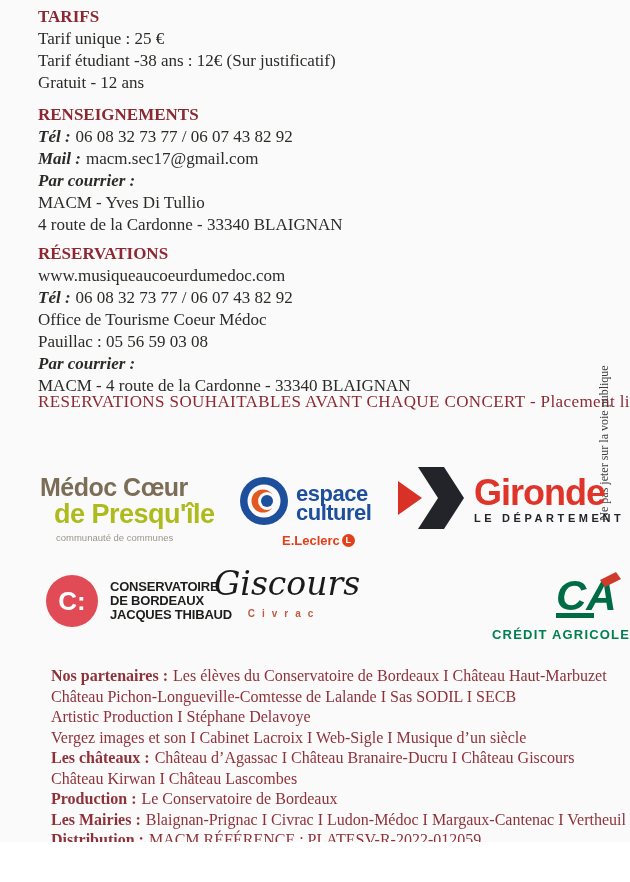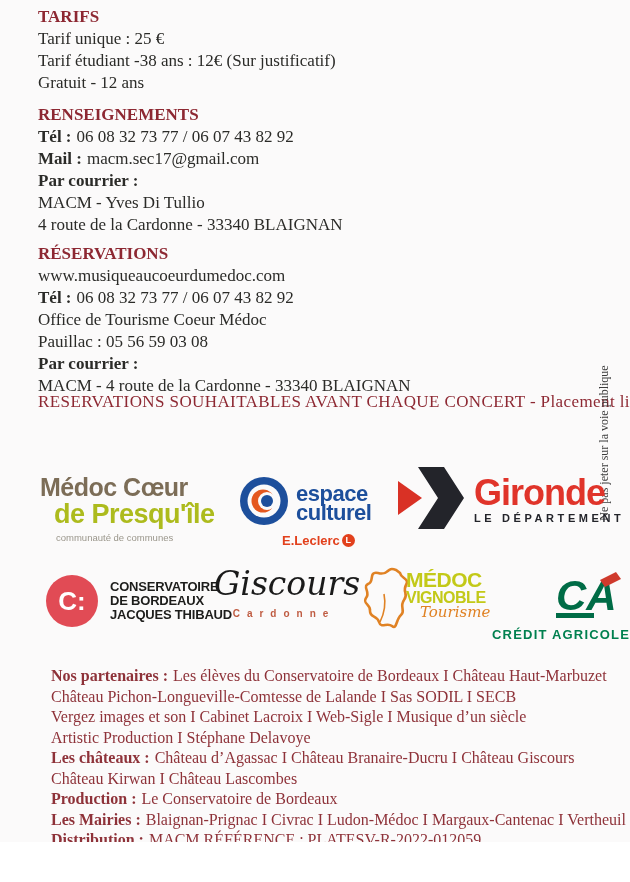--- a/index.html
+++ b/index.html
@@ -12,21 +12,21 @@
     overflow:hidden;
   }
   .block{position:absolute;left:38px;}
   .block h3{
     margin:0;
     font-size:17px;line-height:22px;
     font-weight:bold;
     color:#8d2832;
   }
   .block p{margin:0;font-size:17px;line-height:22px;white-space:nowrap;}
-  .block p b{margin-right:5px;}
+  .block p b{margin-right:5px;font-style:italic;}
   .block p b:empty{margin-right:0;}
 
   .notice{
     position:absolute;left:38px;top:392px;
     font-size:17px;letter-spacing:.4px;
     color:#8d2832;white-space:nowrap;
   }
 
   .side-note{
     position:absolute;left:604px;top:443px;
@@ -164,53 +164,40 @@
     <div class="cons-circle">C:</div>
     <div class="cons-text">
       <div>CONSERVATOIRE</div>
       <div>DE BORDEAUX</div>
       <div>JACQUES THIBAUD</div>
     </div>
   </div>
 
   <div class="logo logo-gis">
     <div class="gis-name">Giscours</div>
-    <div class="gis-sub">Cardonne</div>
-  </div>
-
-  <div class="logo logo-mv">
-    <span>
-      <svg width="52" height="76" viewBox="0 0 52 76">
-        <path d="M34 6 C24 2 28 12 16 9 C6 7 13 18 6 20 C0 23 9 28 4 34 C0 40 9 40 8 47 C8 54 15 51 17 58 C19 65 25 58 30 62 C35 66 34 55 39 51 C44 47 37 43 42 36 C47 30 40 28 44 21 C48 14 39 15 38 9 Z" fill="none" stroke="#e08224" stroke-width="2.6"></path>
-        <path d="M22 30 C24 40 22 50 18 58" fill="none" stroke="#e08224" stroke-width="1.6"></path>
-      </svg>
-    </span>
-    <div class="mv-text">
-      <div class="mv-l1">MÉDOC</div>
-      <div class="mv-l2">VIGNOBLE</div>
-      <div class="mv-l3">Tourisme</div>
-    </div>
-  </div>
+    <div class="gis-sub">Civrac</div>
+  </div>
+
 
   <div class="logo logo-ca">
     <span>
       <svg width="72" height="48" viewBox="0 0 72 48">
         <text x="6" y="38" font-family="Liberation Sans, sans-serif" font-size="42" font-weight="bold" font-style="italic" fill="#006c46">CA</text>
         <polygon points="50,8 66,0 71,7 55,15" fill="#cf3a2c"></polygon>
         <rect x="6" y="41" width="38" height="5" fill="#006c46"></rect>
       </svg>
     </span>
     <div class="ca-name">CRÉDIT AGRICOLE</div>
   </div>
 
   <div class="partners">
     <p><b>Nos partenaires :</b><span>Les élèves du Conservatoire de Bordeaux I Château Haut-Marbuzet</span></p>
     <p><b></b><span>Château Pichon-Longueville-Comtesse de Lalande I Sas SODIL I SECB</span></p>
+    <p><b></b><span>Artistic Production I Stéphane Delavoye</span></p>
     <p><b></b><span>Vergez images et son I Cabinet Lacroix I Web-Sigle I Musique d’un siècle</span></p>
-    <p><b></b><span>Artistic Production I Stéphane Delavoye</span></p>
     <p><b>Les châteaux :</b><span>Château d’Agassac I Château Branaire-Ducru I Château Giscours</span></p>
     <p><b></b><span>Château Kirwan I Château Lascombes</span></p>
     <p><b>Production :</b><span>Le Conservatoire de Bordeaux</span></p>
     <p><b>Les Mairies :</b><span>Blaignan-Prignac I Civrac I Ludon-Médoc I Margaux-Cantenac I Vertheuil</span></p>
     <p><b>Distribution :</b><span>MACM RÉFÉRENCE : PLATESV-R-2022-012059</span></p>
   </div>
 
 </div>
 
 </body></html>

